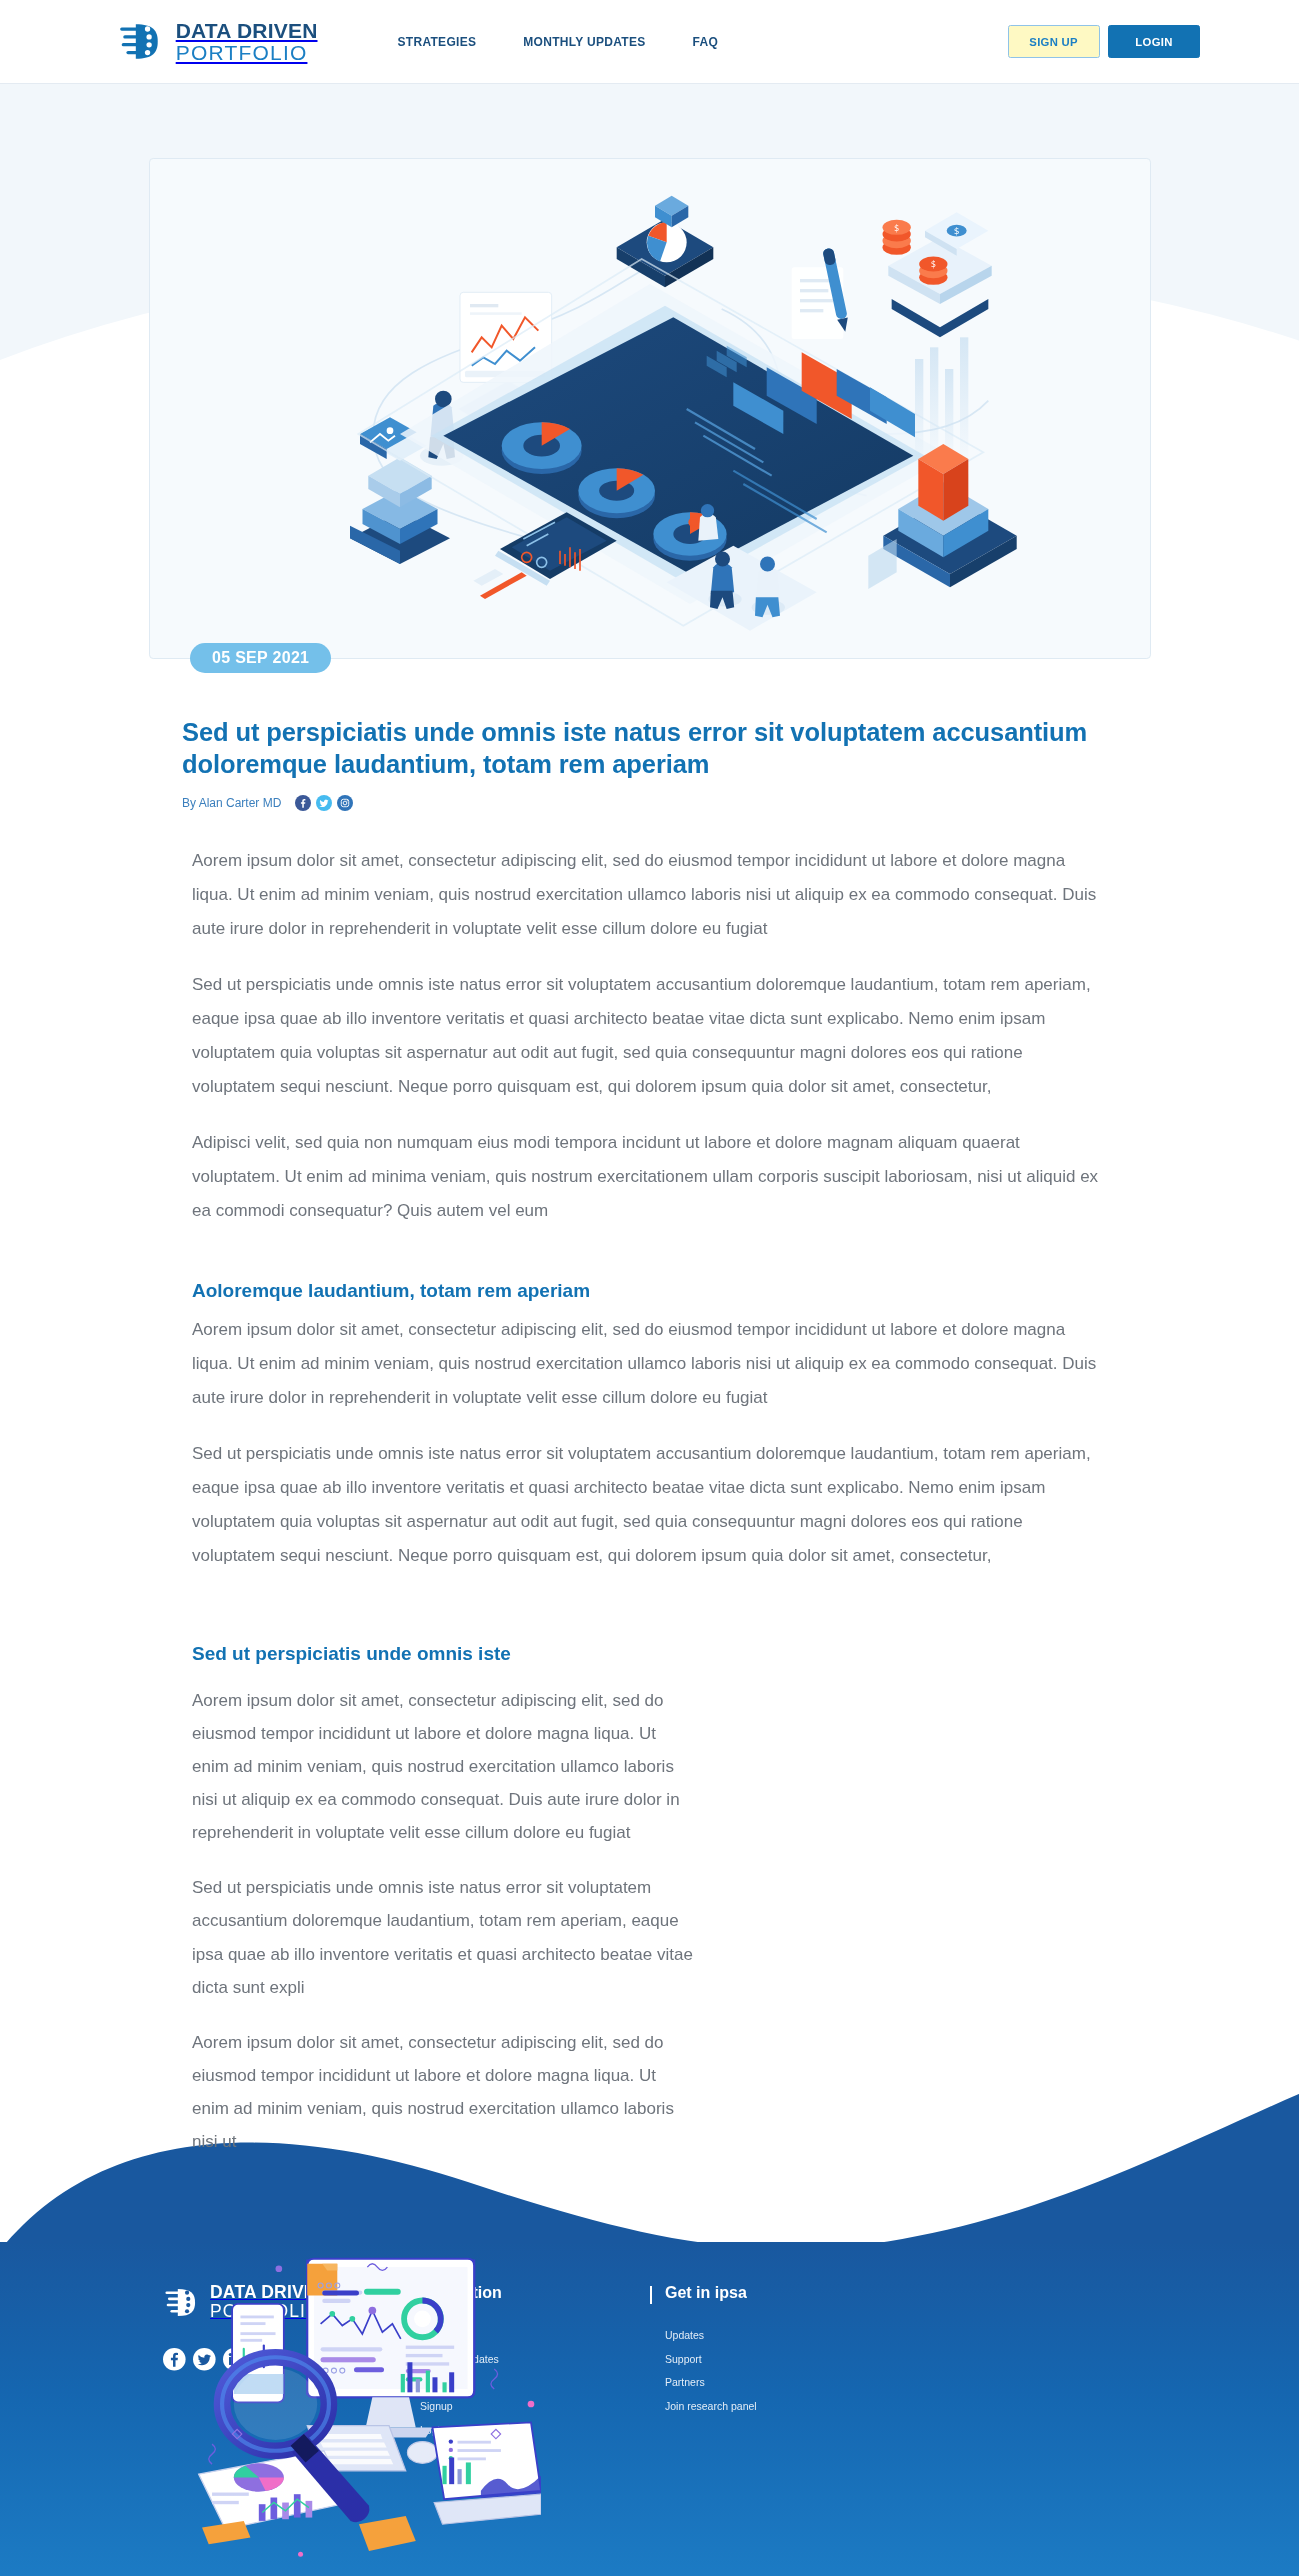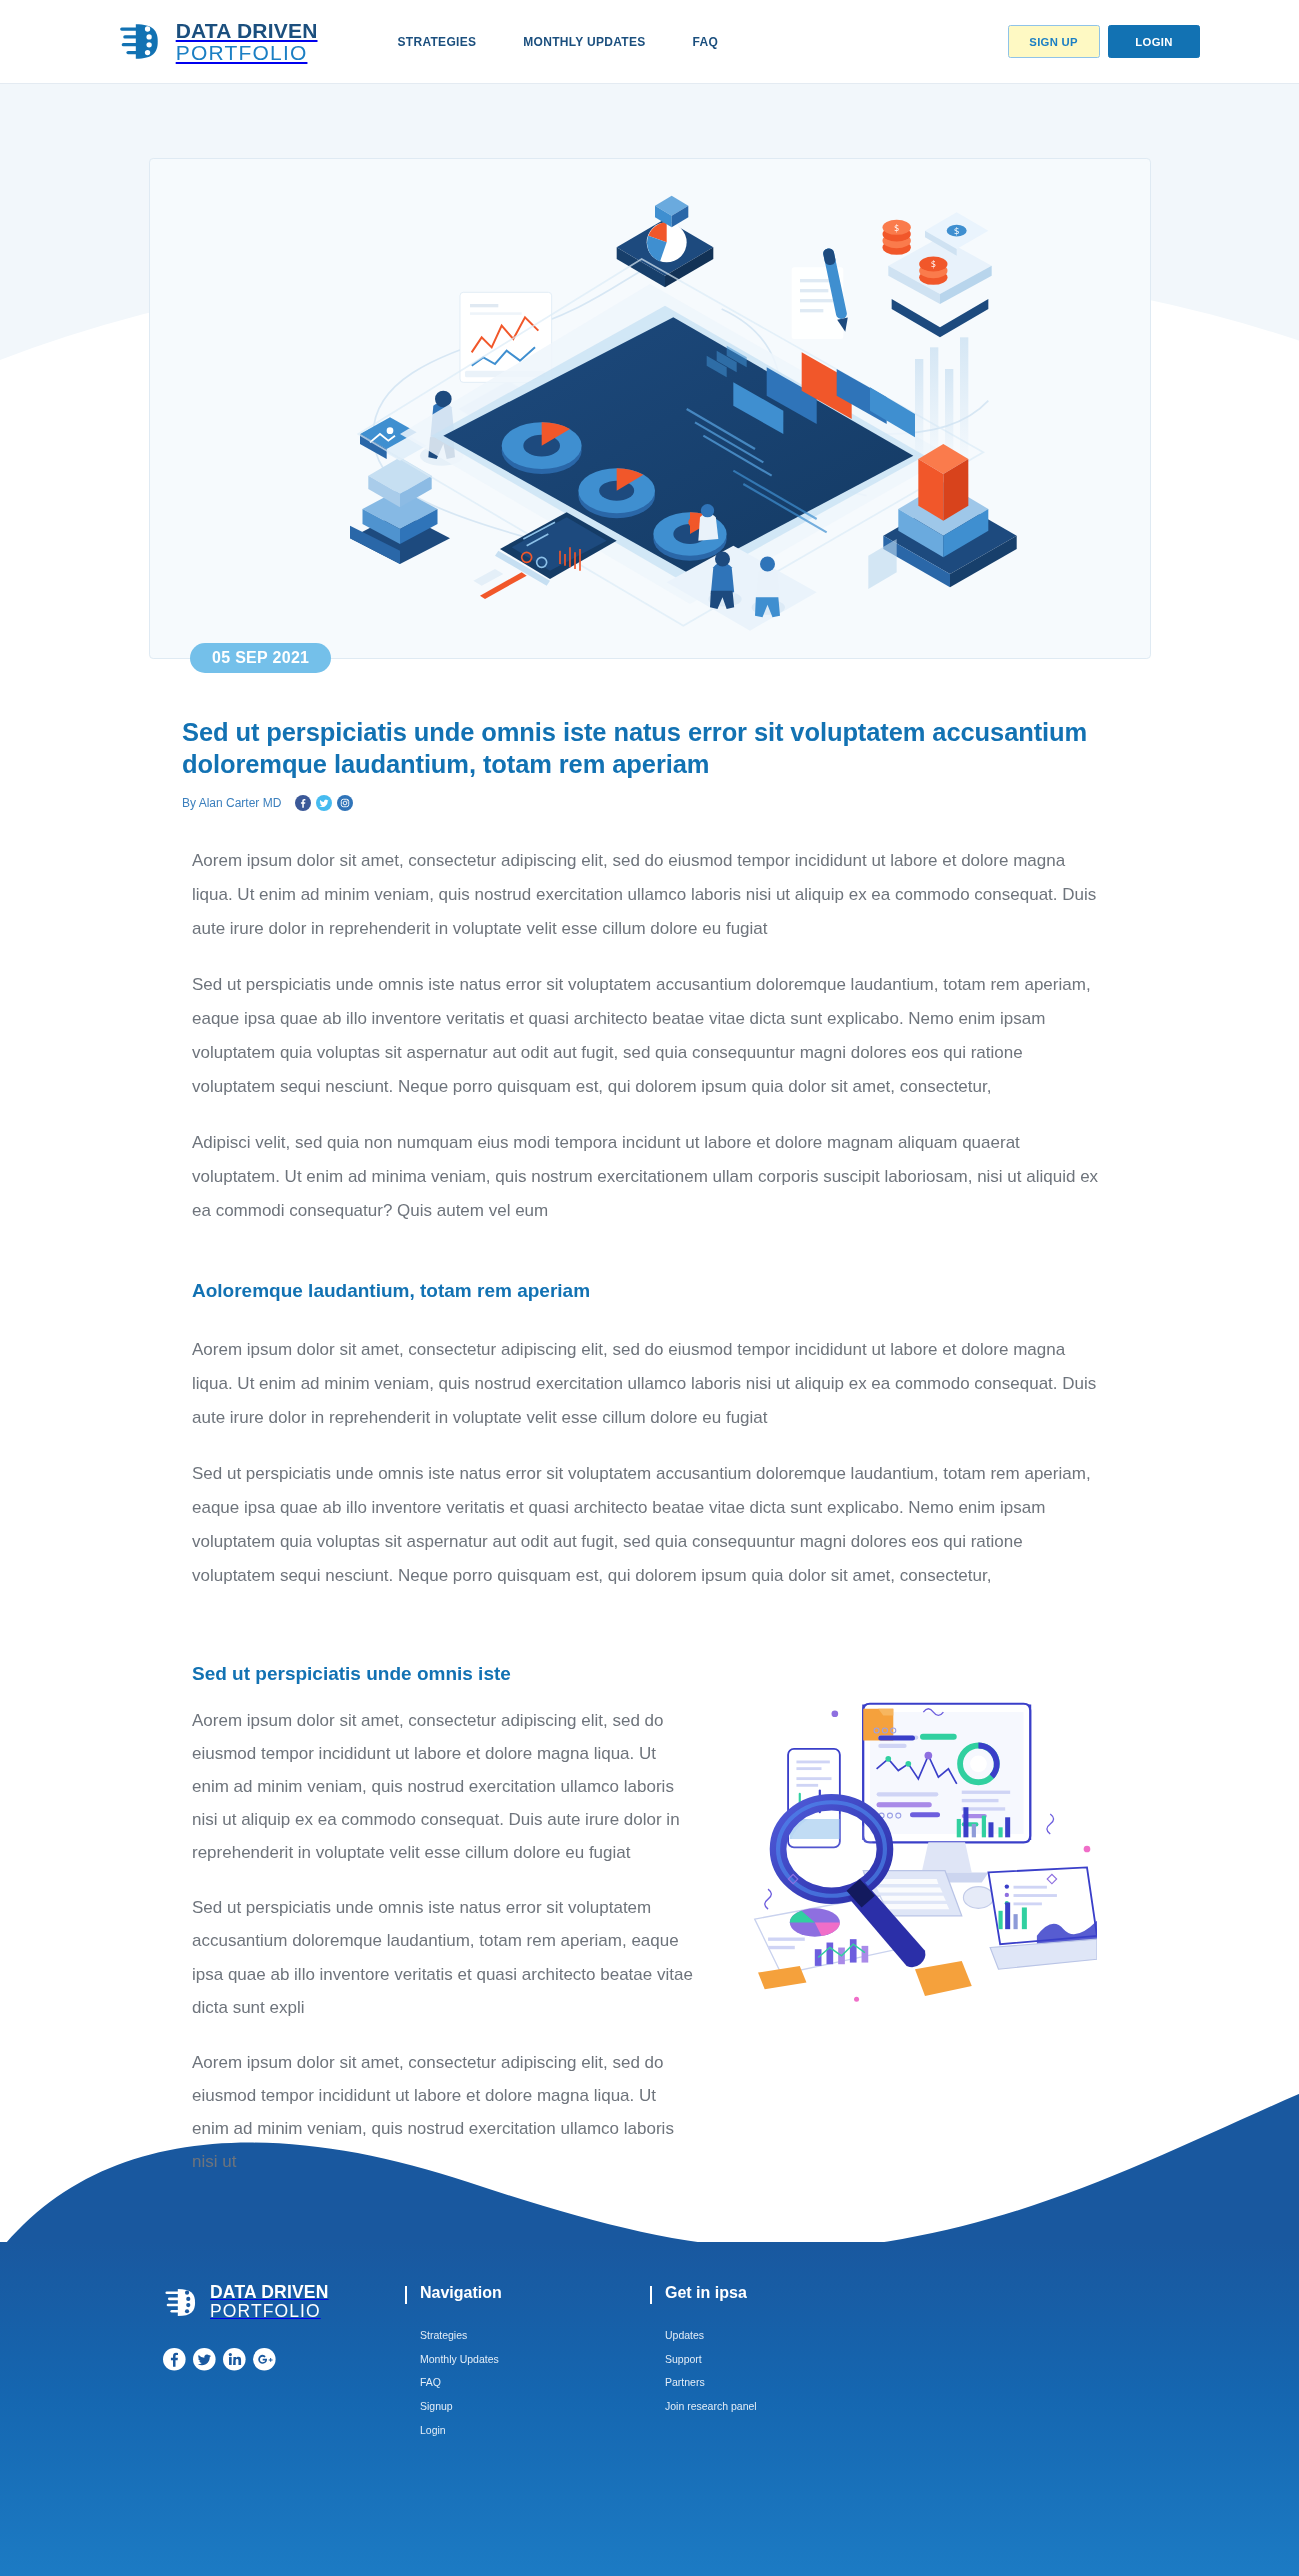--- a/index.html
+++ b/index.html
@@ -90,25 +90,25 @@
   .social-inline { display: flex; gap: 5px; align-items: center; }
   .si { width: 16px; height: 16px; border-radius: 50%; display: block; }
 
   .body-col { margin-top: 33px; padding-left: 10px; }
   .para {
     color: #6e747c; font-size: 17px; line-height: 2.0;
     max-width: 912px; margin-bottom: 22px;
   }
   .section-head {
     color: #1272b3; font-size: 19px; font-weight: 700;
-    margin: 52px 0 31px; padding-left: 0;
+    margin: 52px 0 11px; padding-left: 0;
   }
 
   
-  .split { display: flex; gap: 38px; align-items: flex-start; margin-top: 70px; }
+  .split { display: flex; gap: 38px; align-items: flex-start; margin-top: 70px; flex-direction: column; }
   .split-left { width: 518px; padding-left: 10px; }
   .split-left .section-head { margin: 0 0 18.4px; }
   .split-left .para { max-width: 501px; line-height: 1.95; }
   .split-right { width: 359px; margin-top: 8.4px; }
 
   
   .footer {
     position: absolute; left: 0; bottom: 0;
     width: 1300px; height: 501px; z-index: 2;
   }

